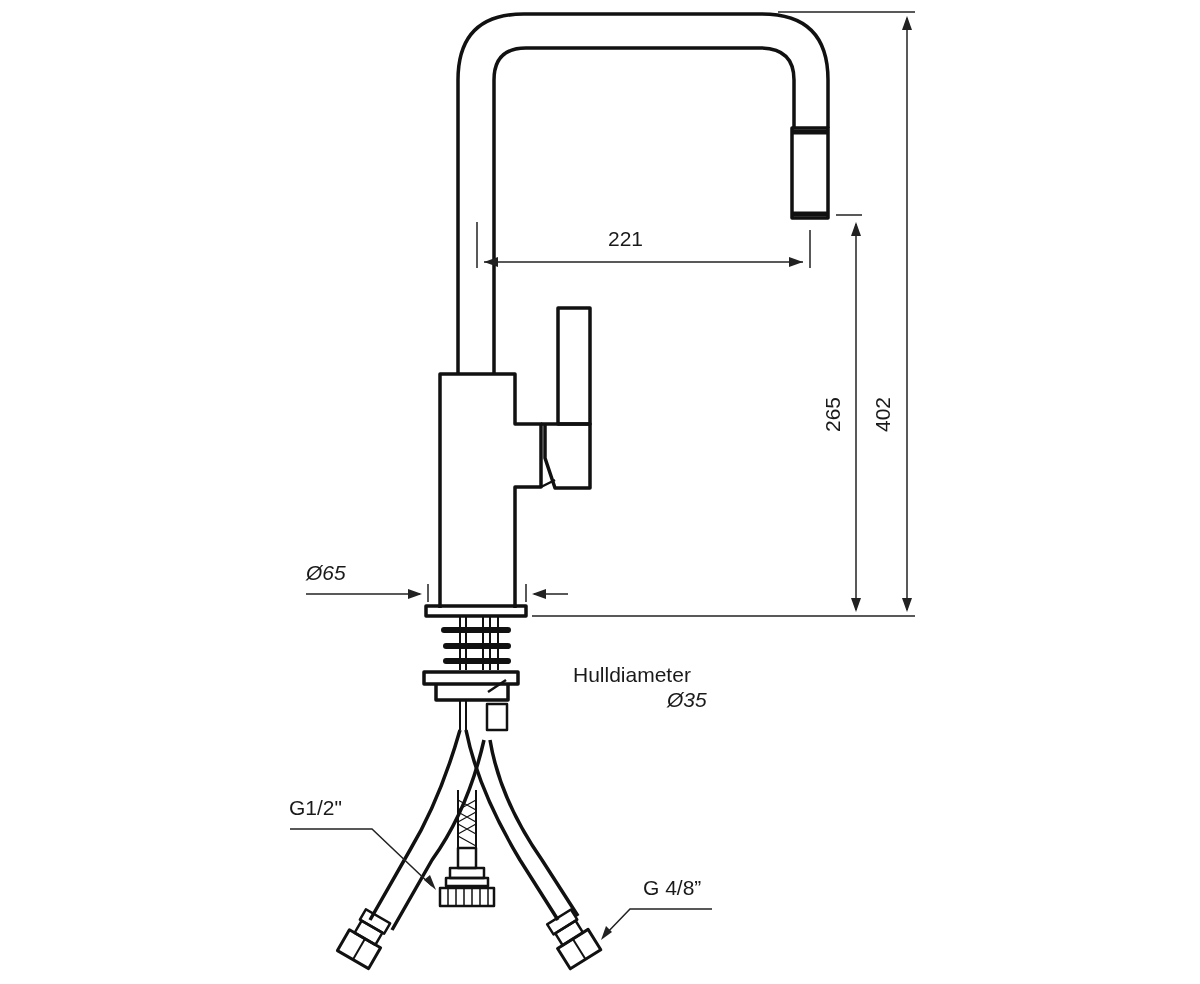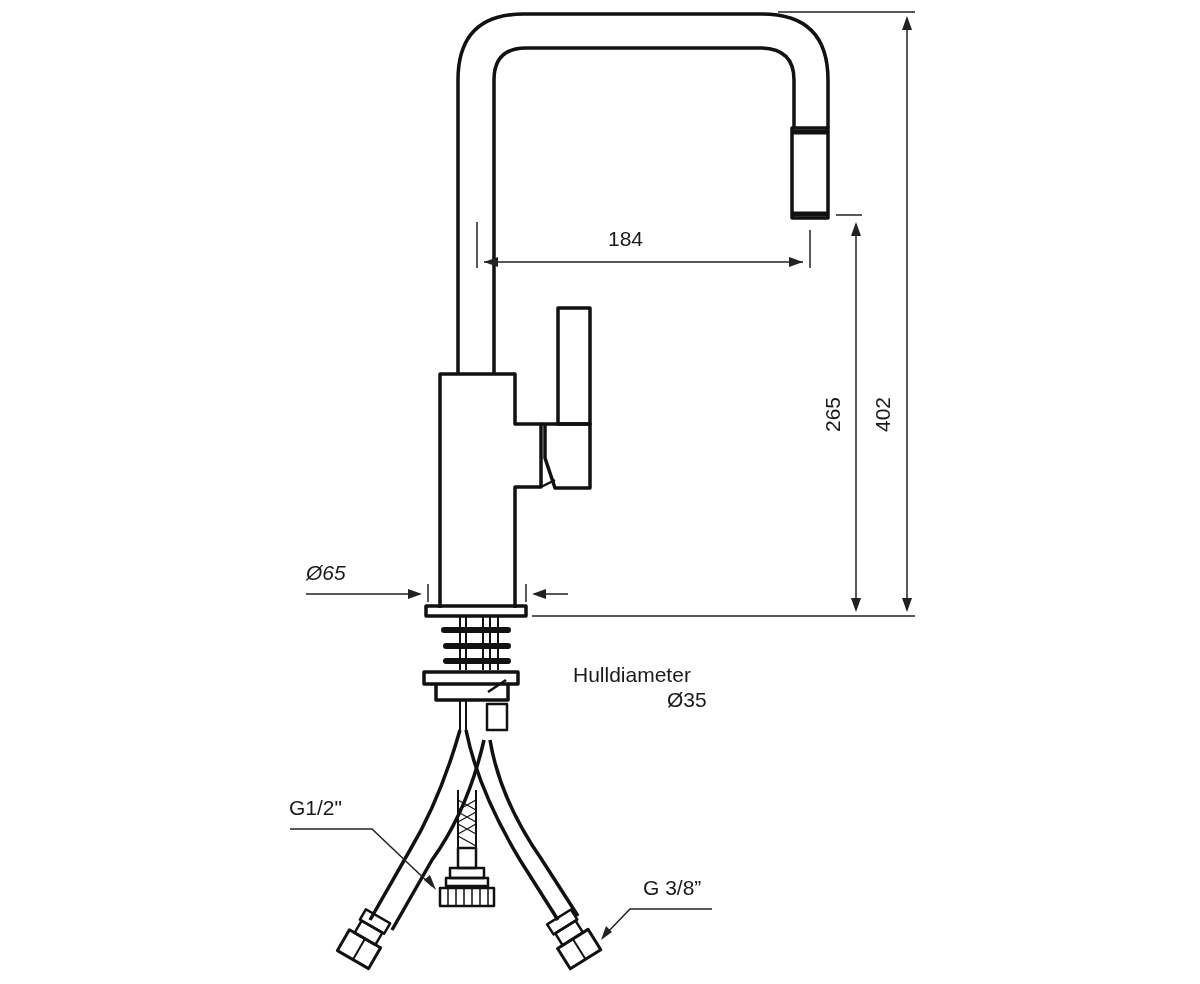--- a/index.html
+++ b/index.html
@@ -107,20 +107,20 @@
     <path d="M532 594 L546 589 L546 599 Z" stroke="none"></path>
 
     <polyline points="290,829 372,829 432,886" fill="none"></polyline>
     <path d="M436 890 L424 880 L430 875 Z" stroke="none"></path>
 
     <polyline points="712,909 630,909 604,936" fill="none"></polyline>
     <path d="M601 940 L606 926 L612 932 Z" stroke="none"></path>
   </g>
 </svg>
 
-<div class="lbl" style="left:608px;top:228px;">184</div>
+<div class="lbl" style="left:608px;top:228px;">221</div>
 <div class="lbl vert" style="left:822px;top:432px;">265</div>
 <div class="lbl vert" style="left:872px;top:432px;">402</div>
 <div class="lbl" style="left:306px;top:562px;font-style:italic;">Ø65</div>
 <div class="lbl" style="left:573px;top:664px;">Hulldiameter</div>
-<div class="lbl" style="left:667px;top:689px;">Ø35</div>
+<div class="lbl" style="left:667px;top:689px;font-style:italic;">Ø35</div>
 <div class="lbl" style="left:289px;top:797px;">G1/2"</div>
-<div class="lbl" style="left:643px;top:877px;">G 3/8”</div>
+<div class="lbl" style="left:643px;top:877px;">G 4/8”</div>
 
 </body></html>

